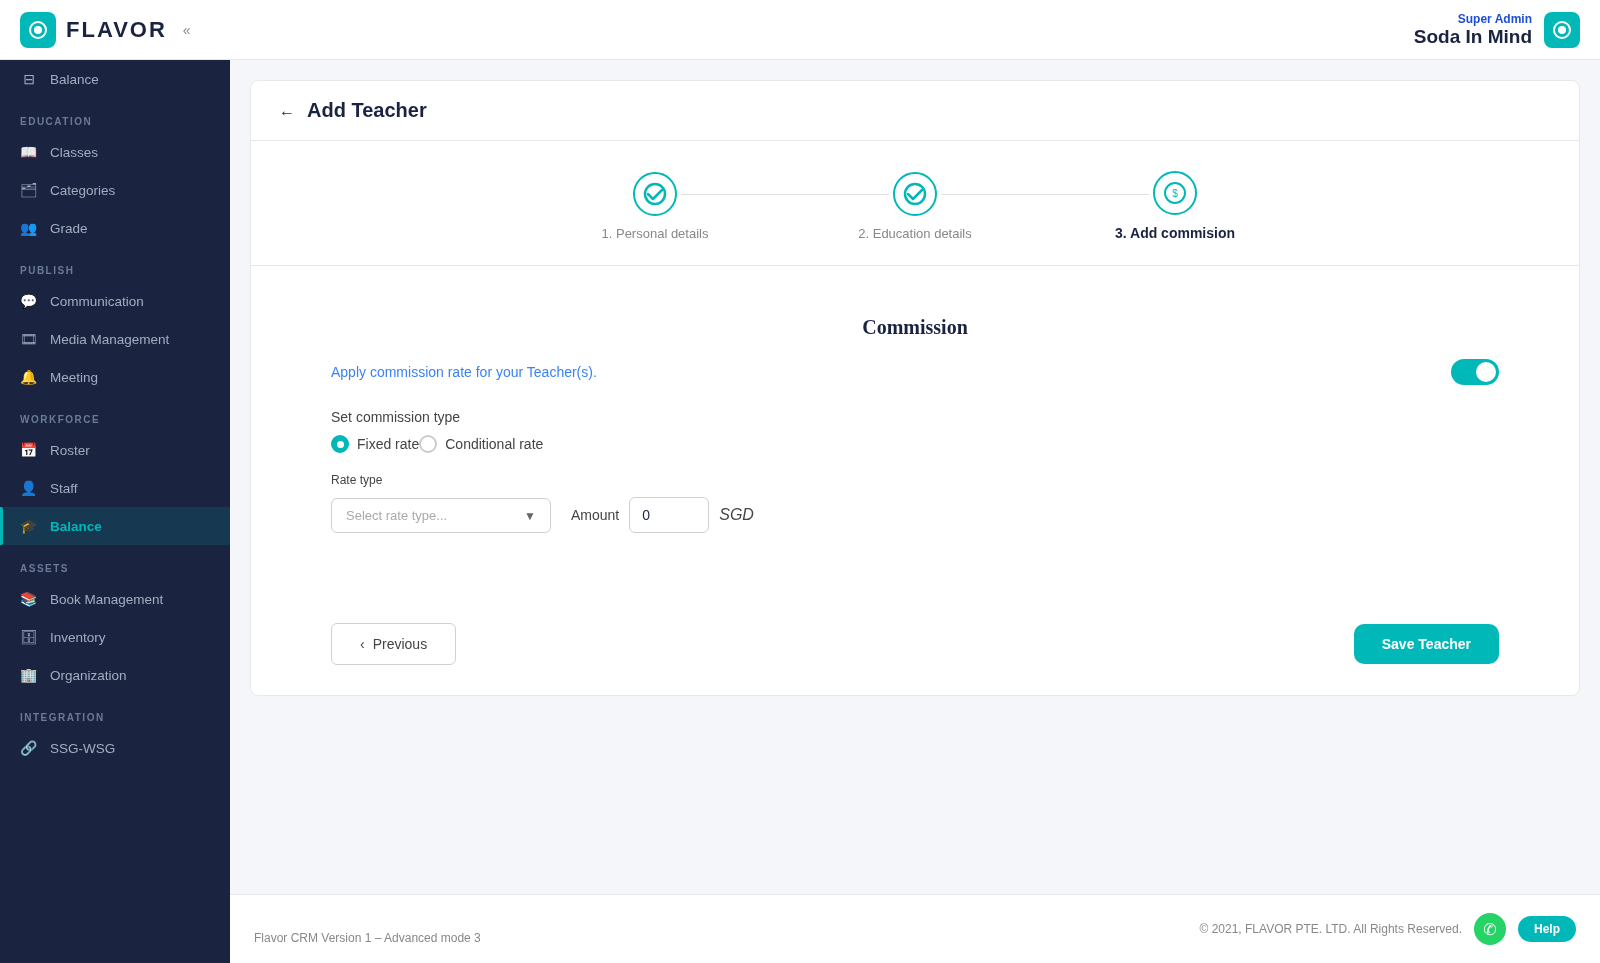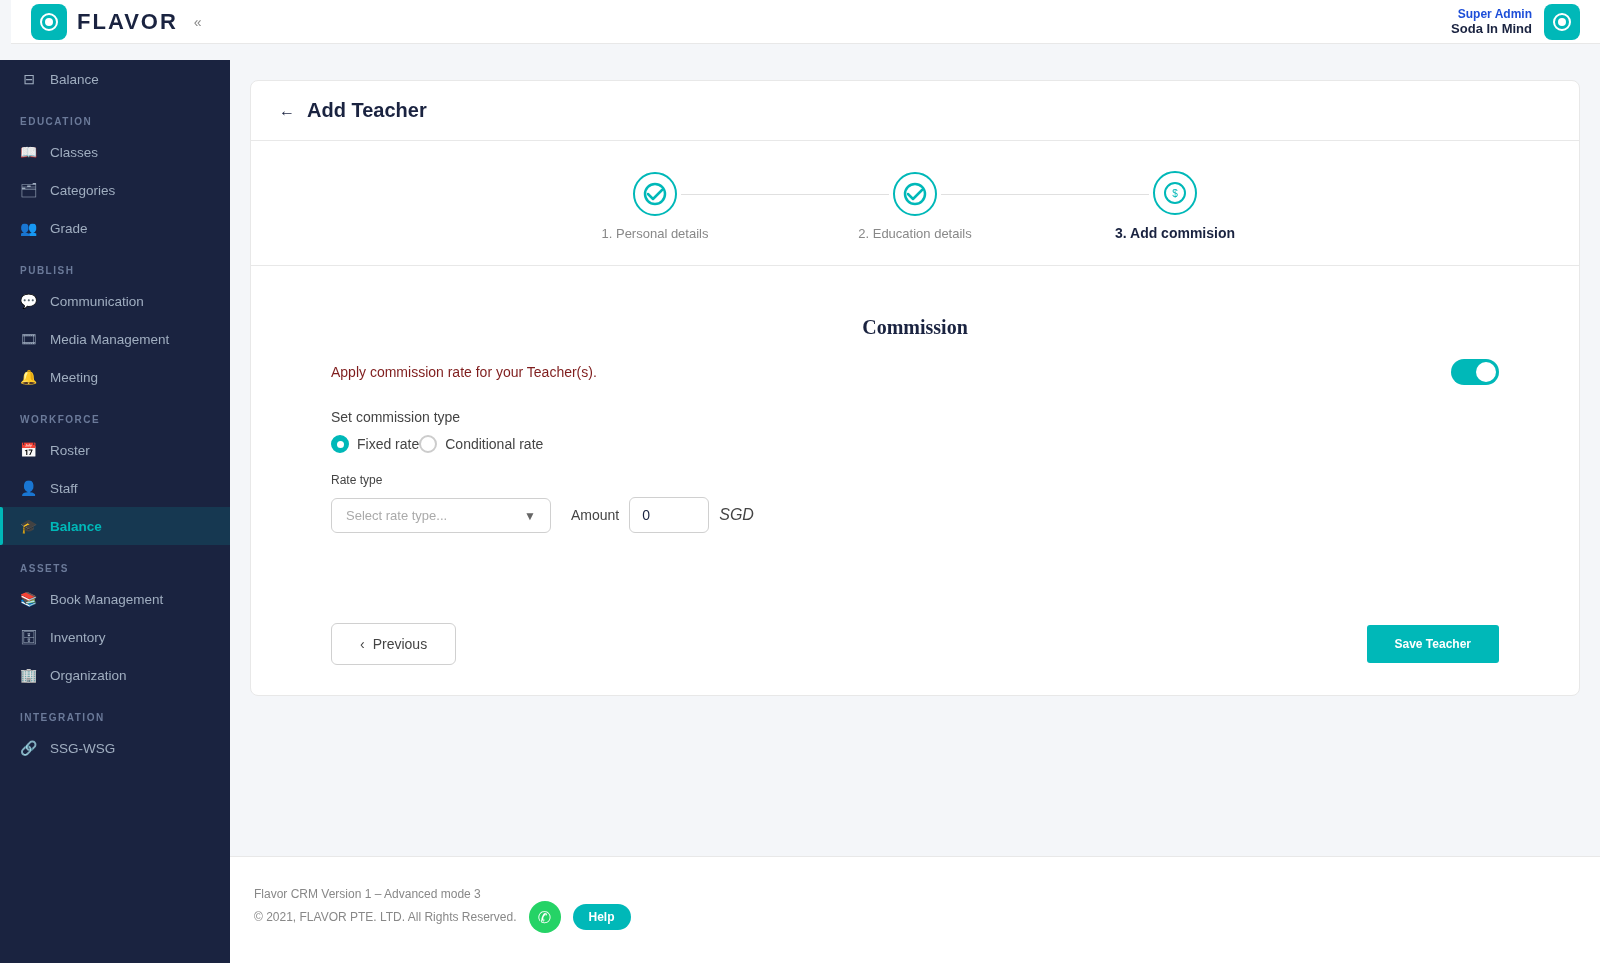--- a/index.html
+++ b/index.html
@@ -1,28 +1,28 @@
 <!DOCTYPE html>
 <html><head>
   <meta charset="utf-8">
   <style>
     * { box-sizing: border-box; margin: 0; padding: 0; }
     body { font-family: 'Segoe UI', Arial, sans-serif; background: #f4f6f9; display: flex; flex-direction: column; height: 963px; overflow: hidden; }
 
     
     .top-header {
       background: #fff;
-      height: 44px;
+      height: 60px;
       display: flex;
       align-items: center;
       justify-content: space-between;
       padding: 0 20px;
       border-bottom: 1px solid #e8e8e8;
       position: fixed;
-      top: 0; left: 11px; right: 0;
+      top: 0; left: 0; right: 0;
       z-index: 100;
     }
     .logo-area {
       display: flex;
       align-items: center;
       gap: 10px;
     }
     .logo-icon {
       width: 36px; height: 36px;
       background: #00b8b8;
@@ -52,21 +52,21 @@
     .user-avatar {
       width: 36px; height: 36px;
       background: #00b8b8;
       border-radius: 8px;
       display: flex; align-items: center; justify-content: center;
       color: #fff;
       font-size: 14px;
     }
     .user-info { text-align: right; }
     .user-role { color: #1d4ed8; font-size: 12px; font-weight: 600; }
-    .user-name { color: #1a2340; font-size: 13px; font-weight: 600; }
+    .user-name { color: #1a2340; font-size: 19px; font-weight: 600; }
 
     
     .main-layout {
       display: flex;
       margin-top: 60px;
       height: calc(963px - 60px);
     }
 
     
     .sidebar {
@@ -215,21 +215,21 @@
       font-family: Liberation Serif, serif;
     }
     .commission-row {
       display: flex;
       align-items: center;
       justify-content: space-between;
       margin-bottom: 24px;
     }
     .commission-desc {
       font-size: 14px;
-      color: #7f1d1d;
+      color: #3b82f6;
     }
     .toggle-switch {
       width: 48px; height: 26px;
       background: #00b8b8;
       border-radius: 13px;
       position: relative;
       cursor: pointer;
     }
     .toggle-switch::after {
       content: '';
@@ -340,38 +340,37 @@
       border-radius: 6px;
       padding: 12px 28px;
       font-size: 14px;
       color: #444;
       cursor: pointer;
     }
     .btn-save {
       background: #00b8b8;
       color: #fff;
       border: none;
-      border-radius: 3px;
+      border-radius: 10px;
       padding: 12px 28px;
-      font-size: 12px;
+      font-size: 14px;
       font-weight: 600;
       cursor: pointer;
     }
 
     
     .footer {
       background: #fff;
       border-top: 1px solid #e8e8e8;
-      padding: 30px 24px;
+      padding: 18px 24px;
       display: flex;
       justify-content: space-between;
-      align-items: flex-start;
+      align-items: flex-end;
       font-size: 12px;
       color: #888;
-      flex-direction: column;
     }
     .footer-right {
       display: flex;
       align-items: center;
       gap: 12px;
     }
     .whatsapp-btn {
       width: 32px; height: 32px;
       background: #25d366;
       border-radius: 50%;

